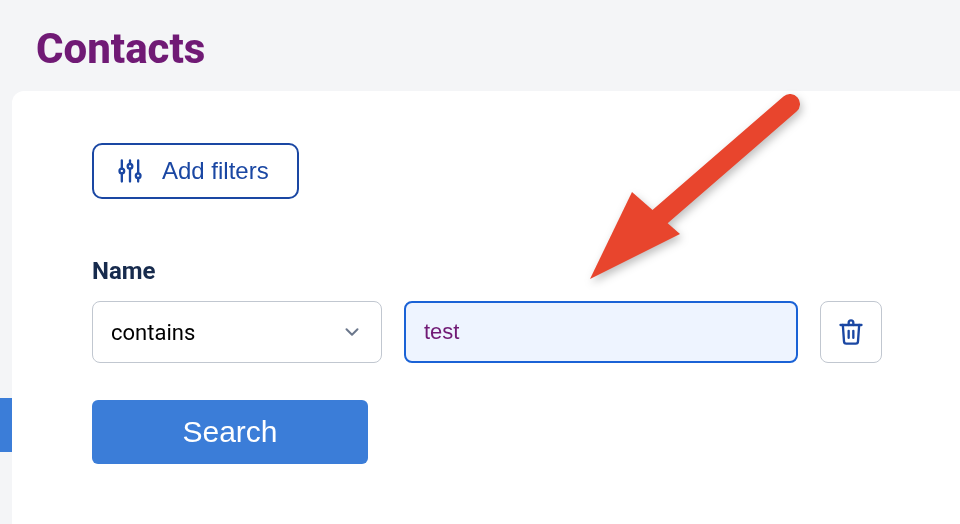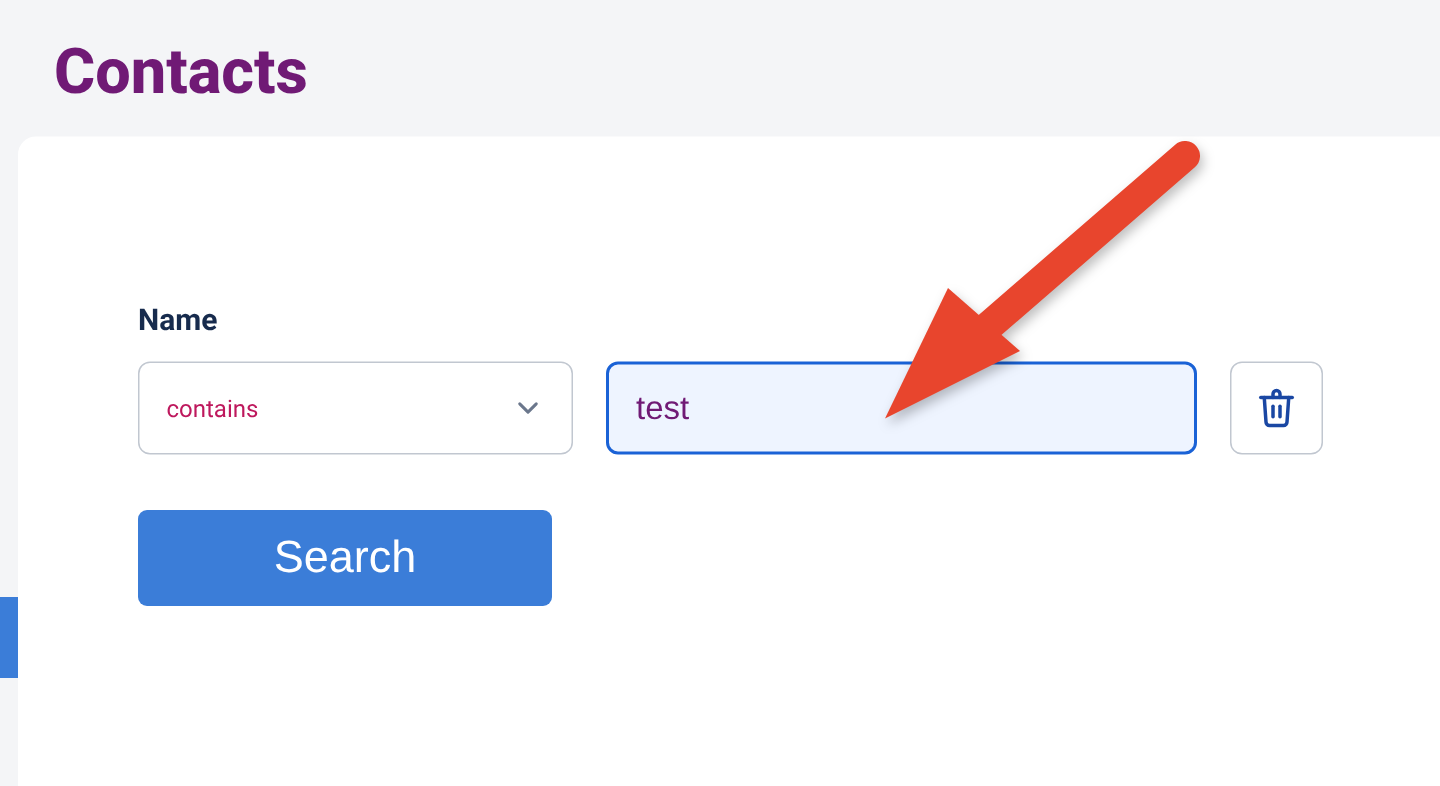--- a/index.html
+++ b/index.html
@@ -33,21 +33,21 @@
       color: #1a47a3;
       background: #fff;
       border-radius: 10px;
       padding: 12px 28px 12px 22px;
       font-size: 24px;
       font-weight: 500;
       cursor: pointer;
     }
     .add-filters-btn .sliders-icon svg { display: block; }
     .field-label {
-      font-size: 20px;
+      font-size: 24px;
       font-weight: 700;
       color: #172b4d;
       margin-top: 58px;
       margin-bottom: 16px;
     }
     .filter-row {
       display: flex;
       align-items: stretch;
       gap: 22px;
     }
@@ -55,22 +55,22 @@
       position: relative;
       display: flex;
       align-items: center;
       justify-content: space-between;
       width: 290px;
       height: 62px;
       border: 1.5px solid #c1c7d0;
       border-radius: 8px;
       padding: 0 18px;
       background: #fff;
-      font-size: 16px;
-      color: #be185d;
+      font-size: 22px;
+      color: #000000;
       cursor: pointer;
     }
     .chevron-down-icon svg { display: block; }
     .value-input {
       width: 394px;
       height: 62px;
       border: 2.5px solid #1a62d6;
       background: #eef4ff;
       border-radius: 8px;
       font-size: 22px;
@@ -120,20 +120,36 @@
   </style>
 </head>
 <body>
 
 <h1 class="page-title">Contacts</h1>
 
 <div class="left-tick"></div>
 
 <div class="card">
 
+  <button class="add-filters-btn">
+    <span class="sliders-icon">
+      <svg width="28" height="28" viewBox="0 0 24 24" fill="none" stroke="#1a47a3" stroke-width="2" stroke-linecap="round">
+        <line x1="5" y1="3" x2="5" y2="10"></line>
+        <line x1="5" y1="14" x2="5" y2="21"></line>
+        <circle cx="5" cy="12" r="2"></circle>
+        <line x1="12" y1="3" x2="12" y2="6"></line>
+        <line x1="12" y1="10" x2="12" y2="21"></line>
+        <circle cx="12" cy="8" r="2"></circle>
+        <line x1="19" y1="3" x2="19" y2="14"></line>
+        <line x1="19" y1="18" x2="19" y2="21"></line>
+        <circle cx="19" cy="16" r="2"></circle>
+      </svg>
+    </span>
+    <span>Add filters</span>
+  </button>
 
   <div class="field-label">Name</div>
 
   <div class="filter-row">
     <div class="operator-select">
       <span>contains</span>
       <span class="chevron-down-icon">
         <svg width="22" height="22" viewBox="0 0 24 24" fill="none" stroke="#6b778c" stroke-width="2.2" stroke-linecap="round" stroke-linejoin="round">
           <polyline points="6 9 12 15 18 9"></polyline>
         </svg>

